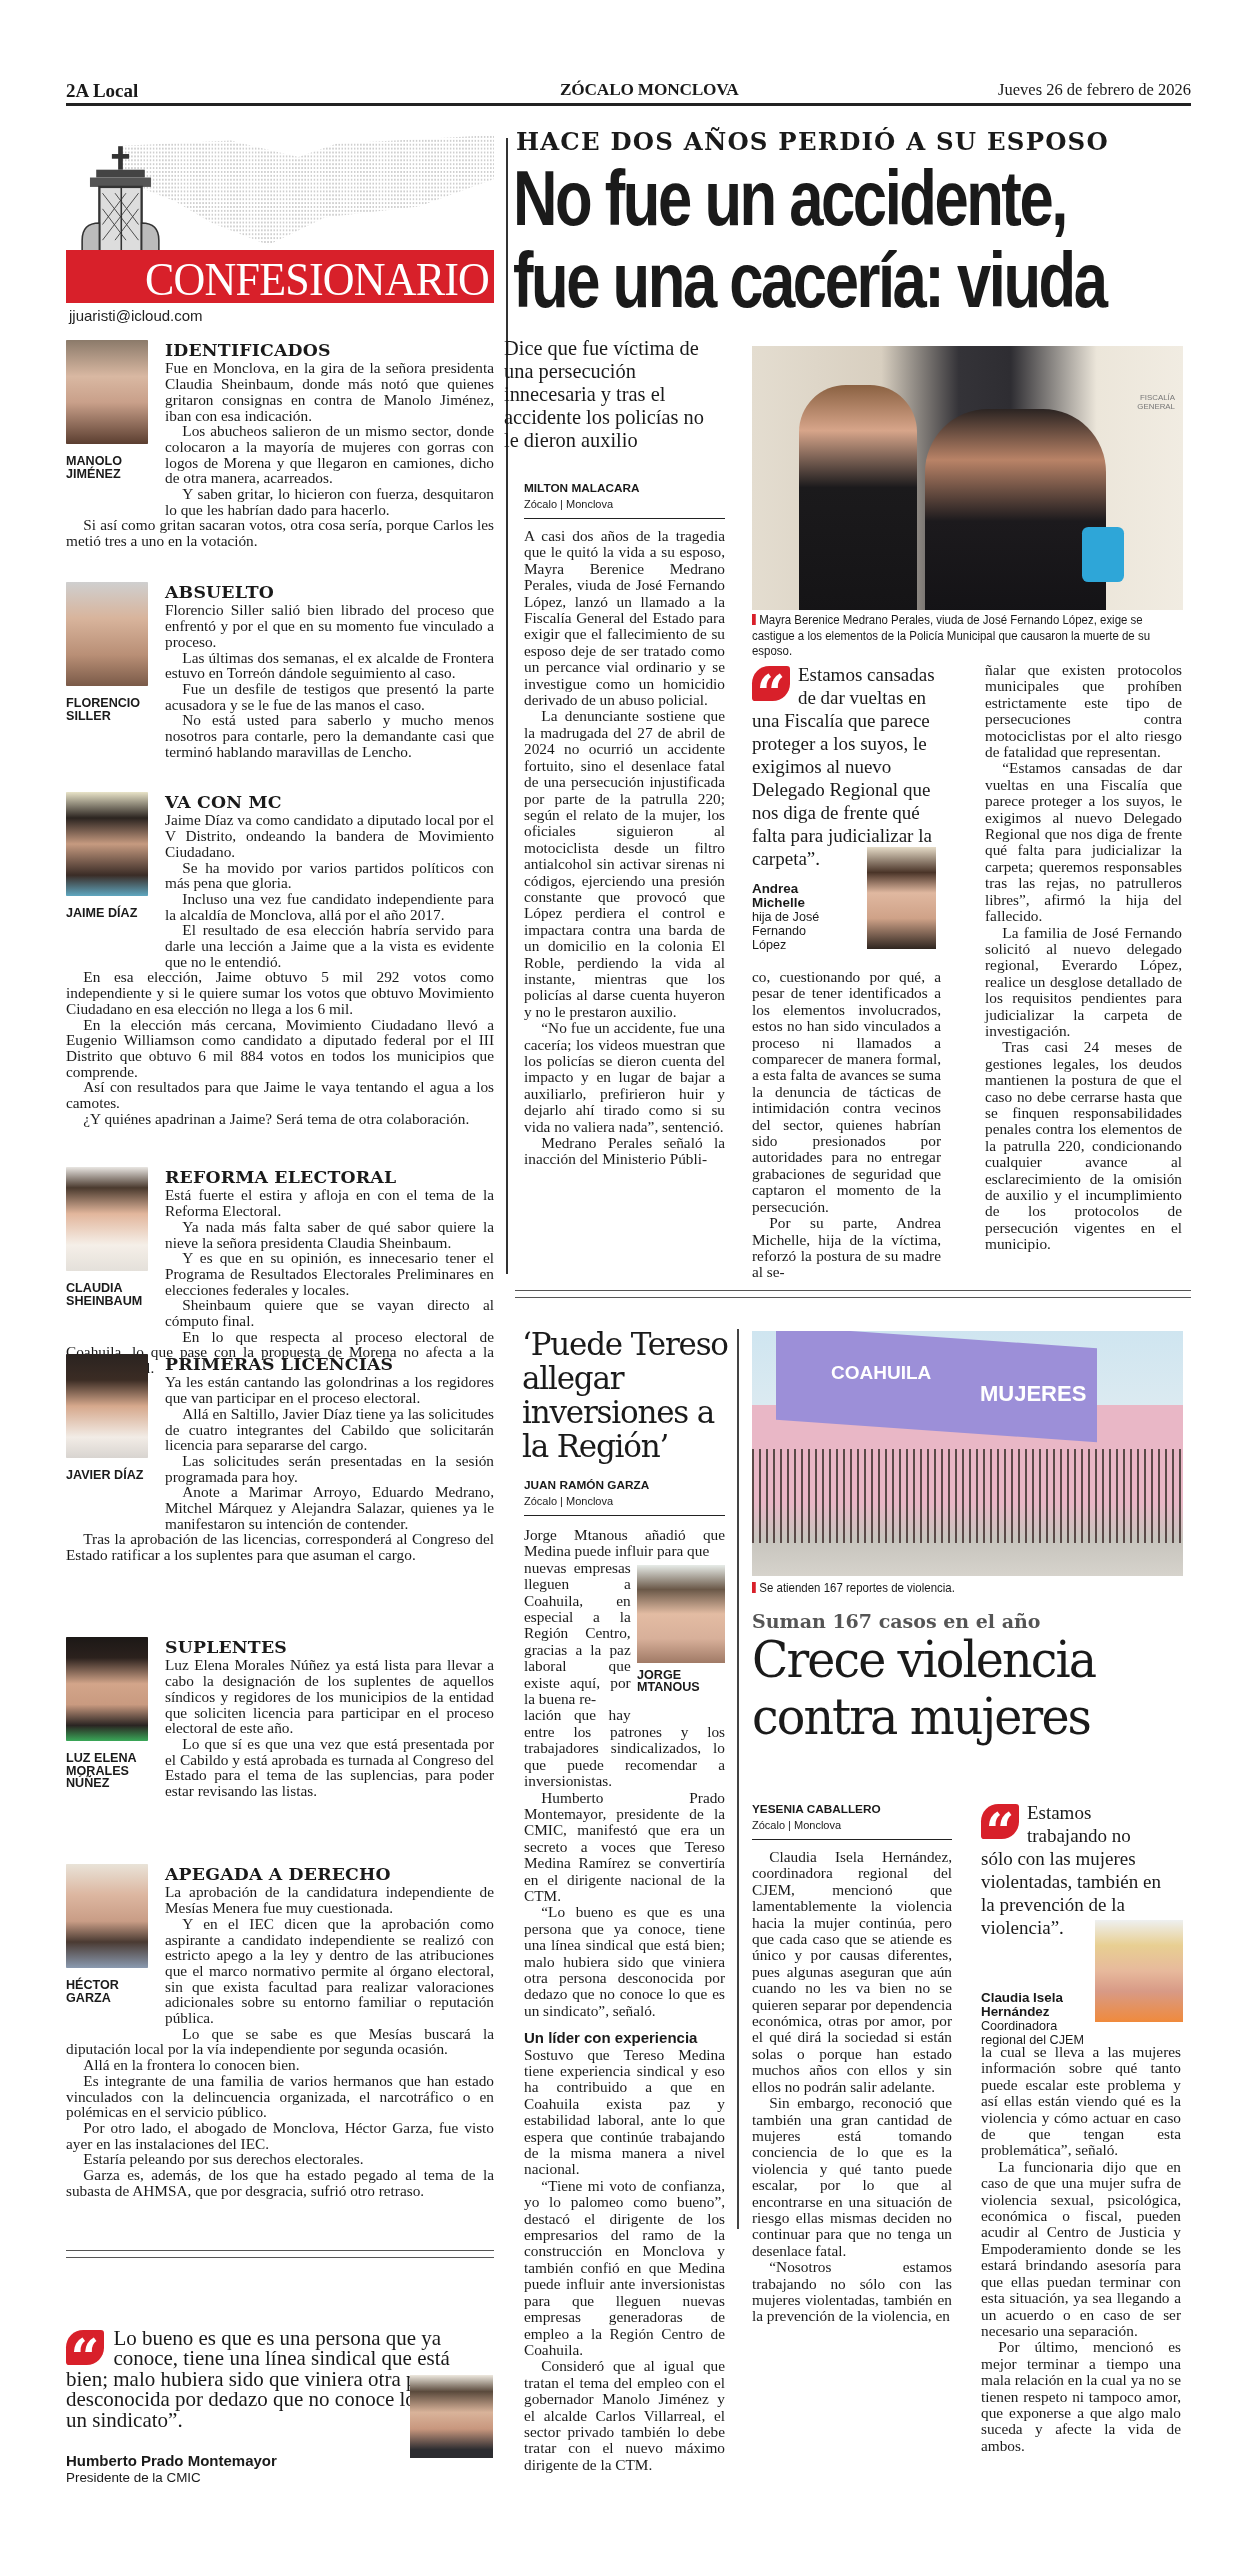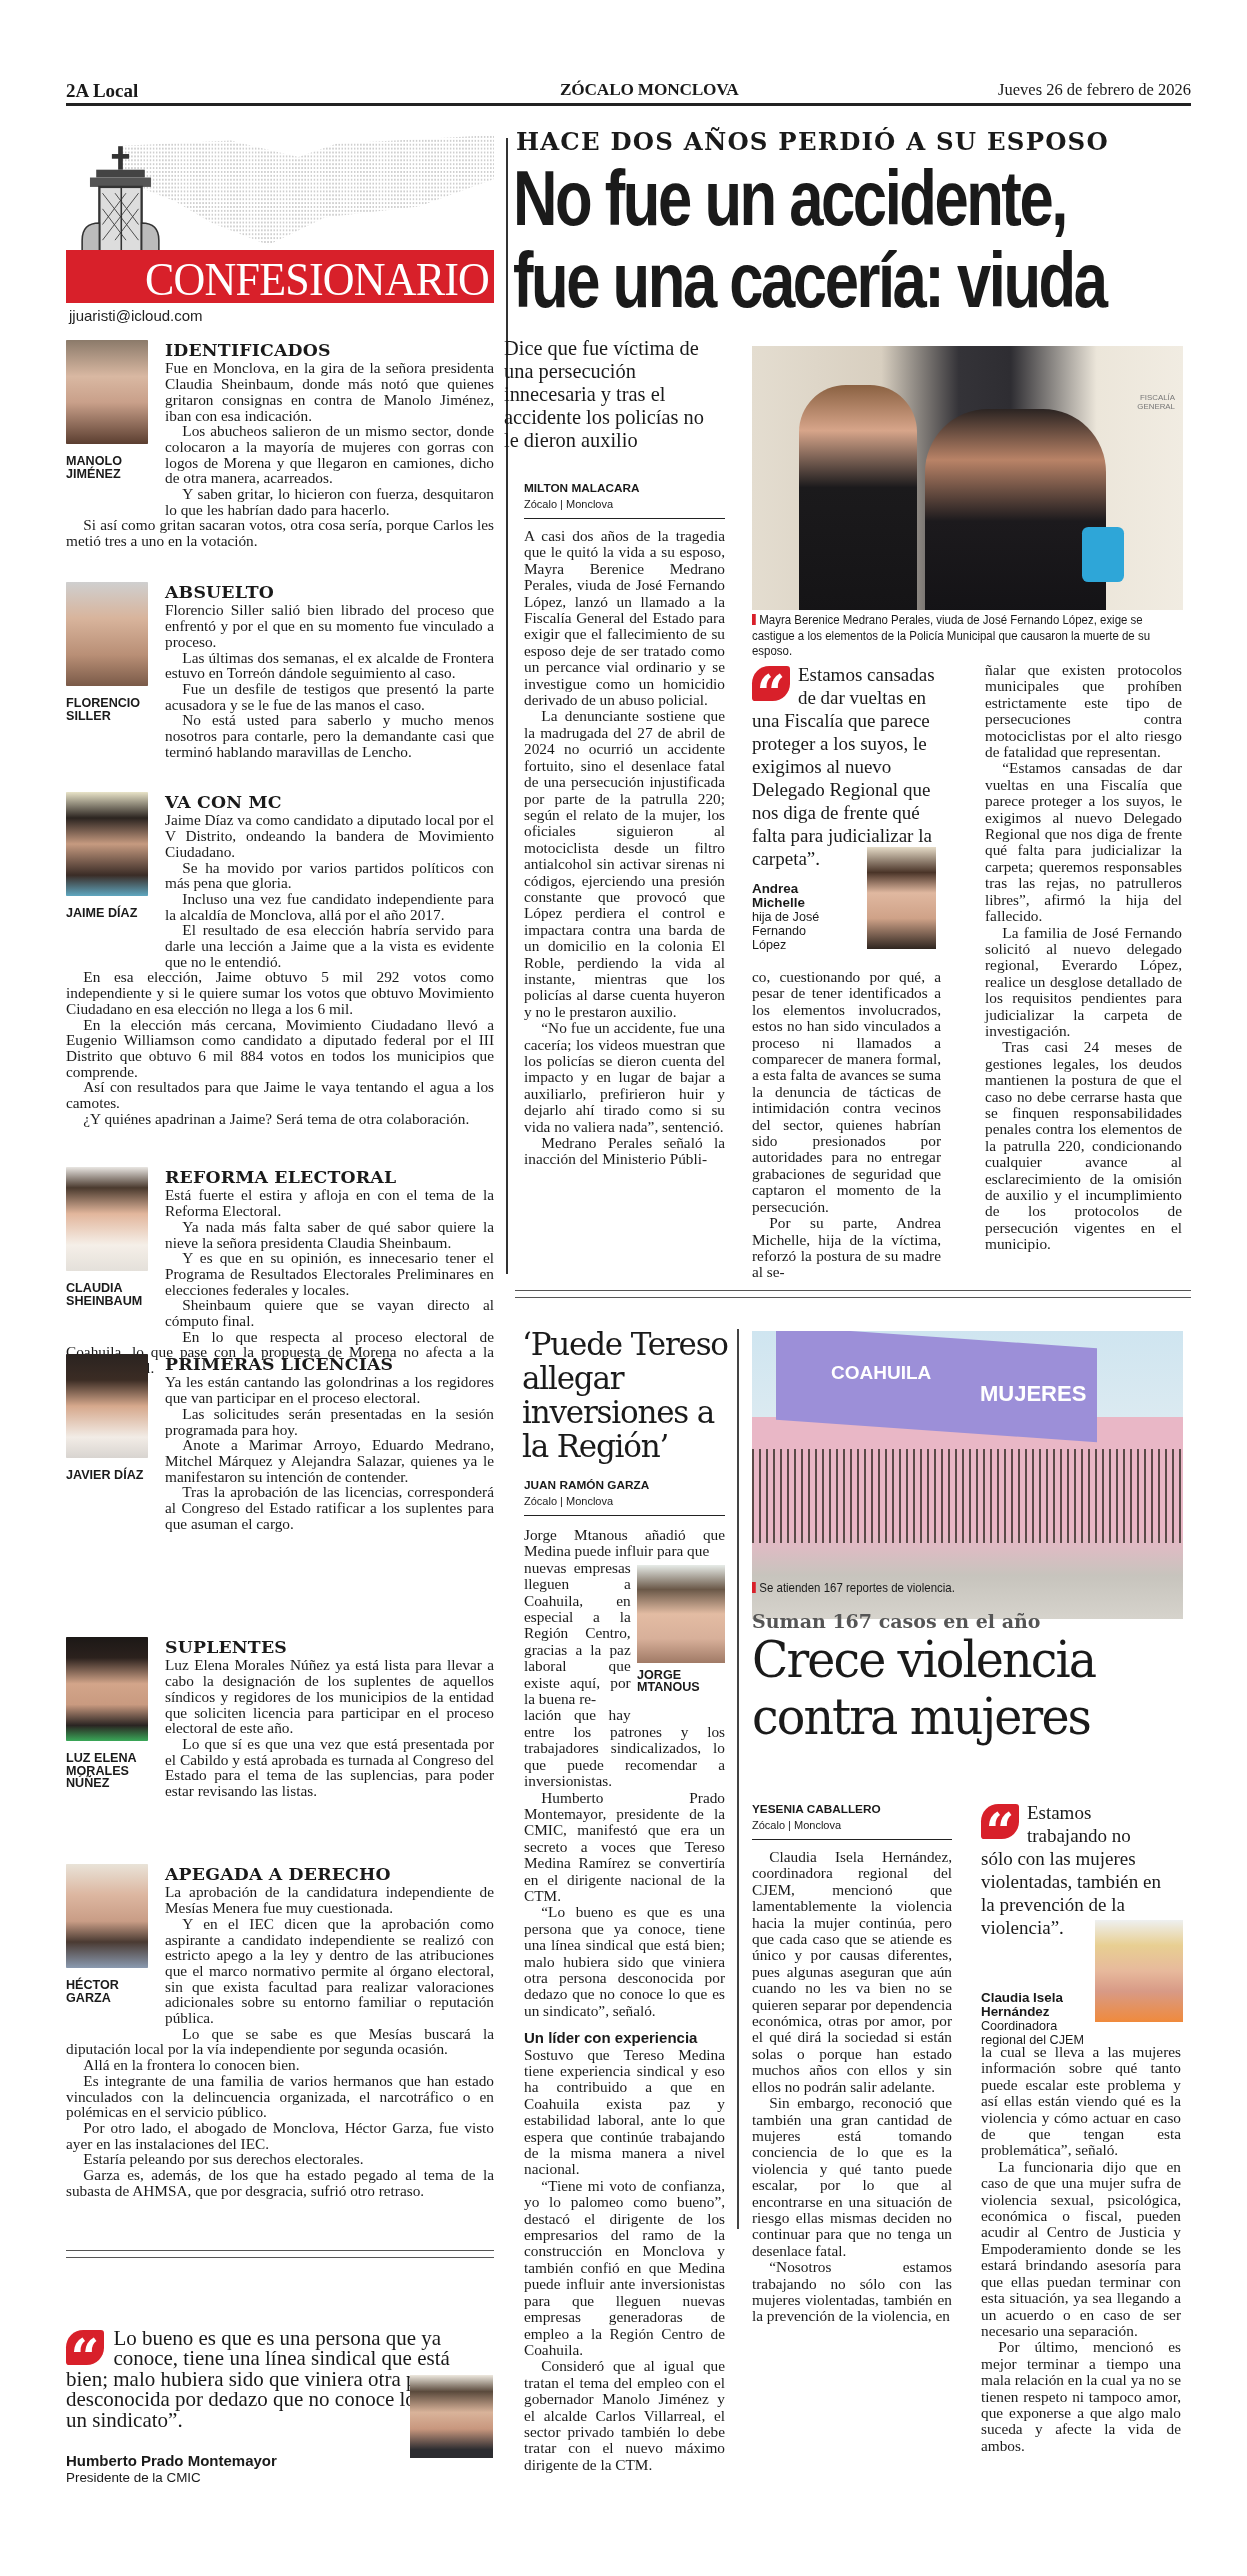--- a/index.html
+++ b/index.html
@@ -159,20 +159,21 @@
   <p>Sheinbaum quiere que se vayan directo al cómputo final.</p>
   <p>En lo que respecta al proceso electoral de Coahuila, lo que pase con la propuesta de Morena no afecta a la elección local.</p>
 </div>
 
 <div class="item" style="top:1354px;">
   <div class="photo" style="background:linear-gradient(180deg,#2a2320 0%,#3b2c24 25%,#d6a88c 50%,#f2ece6 80%,#d8d4d0 100%);"></div>
   <div class="who">JAVIER DÍAZ</div>
   <h3>PRIMERAS LICENCIAS</h3>
   <div class="wrapl"></div>
   <p class="first">Ya les están cantando las golondrinas a los regidores que van participar en el proceso electoral.</p>
+  <p>Allá en Saltillo, Javier Díaz tiene ya las solicitudes de cuatro integrantes del Cabildo que solicitarán licencia para separarse del cargo.</p>
   <p>Las solicitudes serán presentadas en la sesión programada para hoy.</p>
   <p>Anote a Marimar Arroyo, Eduardo Medrano, Mitchel Márquez y Alejandra Salazar, quienes ya le manifestaron su intención de contender.</p>
   <p>Tras la aprobación de las licencias, corresponderá al Congreso del Estado ratificar a los suplentes para que asuman el cargo.</p>
 </div>
 
 <div class="item" style="top:1637px;">
   <div class="photo" style="background:linear-gradient(180deg,#1c1816 0%,#2b211d 20%,#d3a58a 45%,#c99a80 65%,#2a2422 85%,#3aa858 100%);"></div>
   <div class="who">LUZ ELENA MORALES NÚÑEZ</div>
   <h3>SUPLENTES</h3>
   <div class="wrapl"></div>
@@ -283,21 +284,21 @@
   <p>Humberto Prado Montemayor, presidente de la CMIC, manifestó que era un secreto a voces que Tereso Medina Ramírez se convertiría en el dirigente nacional de la CTM.</p>
   <p>“Lo bueno es que es una persona que ya conoce, tiene una línea sindical que está bien; malo hubiera sido que viniera otra persona desconocida por dedazo que no conoce lo que es un sindicato”, señaló.</p>
   <h4>Un líder con experiencia</h4>
   <p class="first">Sostuvo que Tereso Medina tiene experiencia sindical y eso ha contribuido a que en Coahuila exista paz y estabilidad laboral, ante lo que espera que continúe trabajando de la misma manera a nivel nacional.</p>
   <p>“Tiene mi voto de confianza, yo lo palomeo como bueno”, destacó el dirigente de los empresarios del ramo de la construcción en Monclova y también confió en que Medina puede influir ante inversionistas para que lleguen nuevas empresas generadoras de empleo a la Región Centro de Coahuila.</p>
   <p>Consideró que al igual que tratan el tema del empleo con el gobernador Manolo Jiménez y el alcalde Carlos Villarreal, el sector privado también lo debe tratar con el nuevo máximo dirigente de la CTM.</p>
 </div>
 
 <div class="vrule2"></div>
 
-<div class="photo-box" style="left:752px; top:1331px; width:431px; height:288px; background:linear-gradient(180deg,#cfe5f0 0%,#dbeaf1 30%,#e9b7c6 30%,#e9b7c6 70%,#c7c4bd 85%,#d6d3cc 100%);">
+<div class="photo-box" style="left:752px; top:1331px; width:431px; height:245px; background:linear-gradient(180deg,#cfe5f0 0%,#dbeaf1 30%,#e9b7c6 30%,#e9b7c6 70%,#c7c4bd 85%,#d6d3cc 100%);">
   <div style="position:absolute;left:23.6px;top:6.3px;width:321px;height:94px;background:#9c8fd8;transform:skewY(4deg);"></div>
   <div style="position:absolute;left:79px;top:31px;color:#fff;font-family:'Liberation Sans',sans-serif;font-weight:bold;font-size:19px;">COAHUILA</div>
   <div style="position:absolute;left:228px;top:50px;color:#fff;font-family:'Liberation Sans',sans-serif;font-weight:bold;font-size:22px;">MUJERES</div>
   <div style="position:absolute;left:0;top:118px;width:431px;height:94px;background:repeating-linear-gradient(90deg,#5a4a48 0 2.4px,transparent 2.4px 7px);"></div>
 </div>
 <div class="caption" style="left:752px; top:1581px; width:425px;">
   <span class="bar"></span><span>Se atienden 167 reportes de violencia.</span>
 </div>
 
 <div class="kicker2">Suman 167 casos en el año</div>

